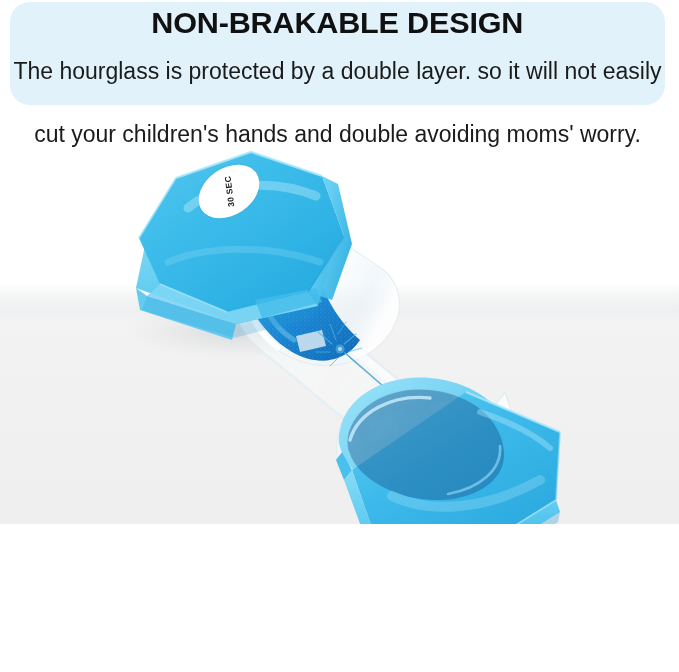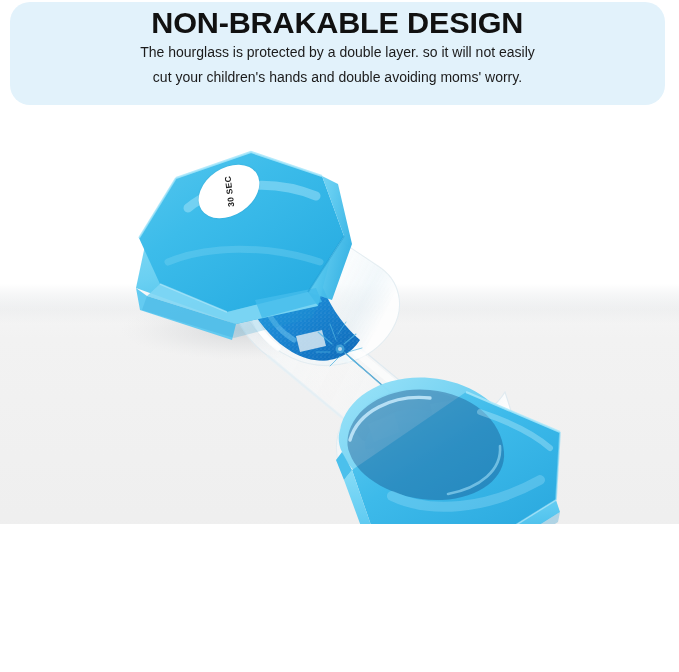--- a/index.html
+++ b/index.html
@@ -31,23 +31,23 @@
   }
   .banner-title{
     font-size:30px;font-weight:bold;color:#111111;
     letter-spacing:-0.2px;line-height:1.08;
     font-family:"Liberation Sans", sans-serif;
     transform:scaleX(1.02);
     white-space:nowrap;
     margin:0 0 1px 0;
   }
   .banner-line{
-    font-size:14px;color:#1b1b1b;line-height:1.32;
+    font-size:23px;color:#1b1b1b;line-height:1.32;
     font-family:"Liberation Sans", sans-serif;
-    white-space:nowrap;text-align:center;margin:3px;
+    white-space:nowrap;text-align:center;margin:16px;
   }
 
   
   .hourglass{
     position:absolute;left:0;top:0;width:679px;height:672px;
     pointer-events:none;
   }
   svg.hg{position:absolute;left:0;top:0;}
   .oval-label{
     position:absolute;left:196px;top:168px;width:66px;height:47px;

